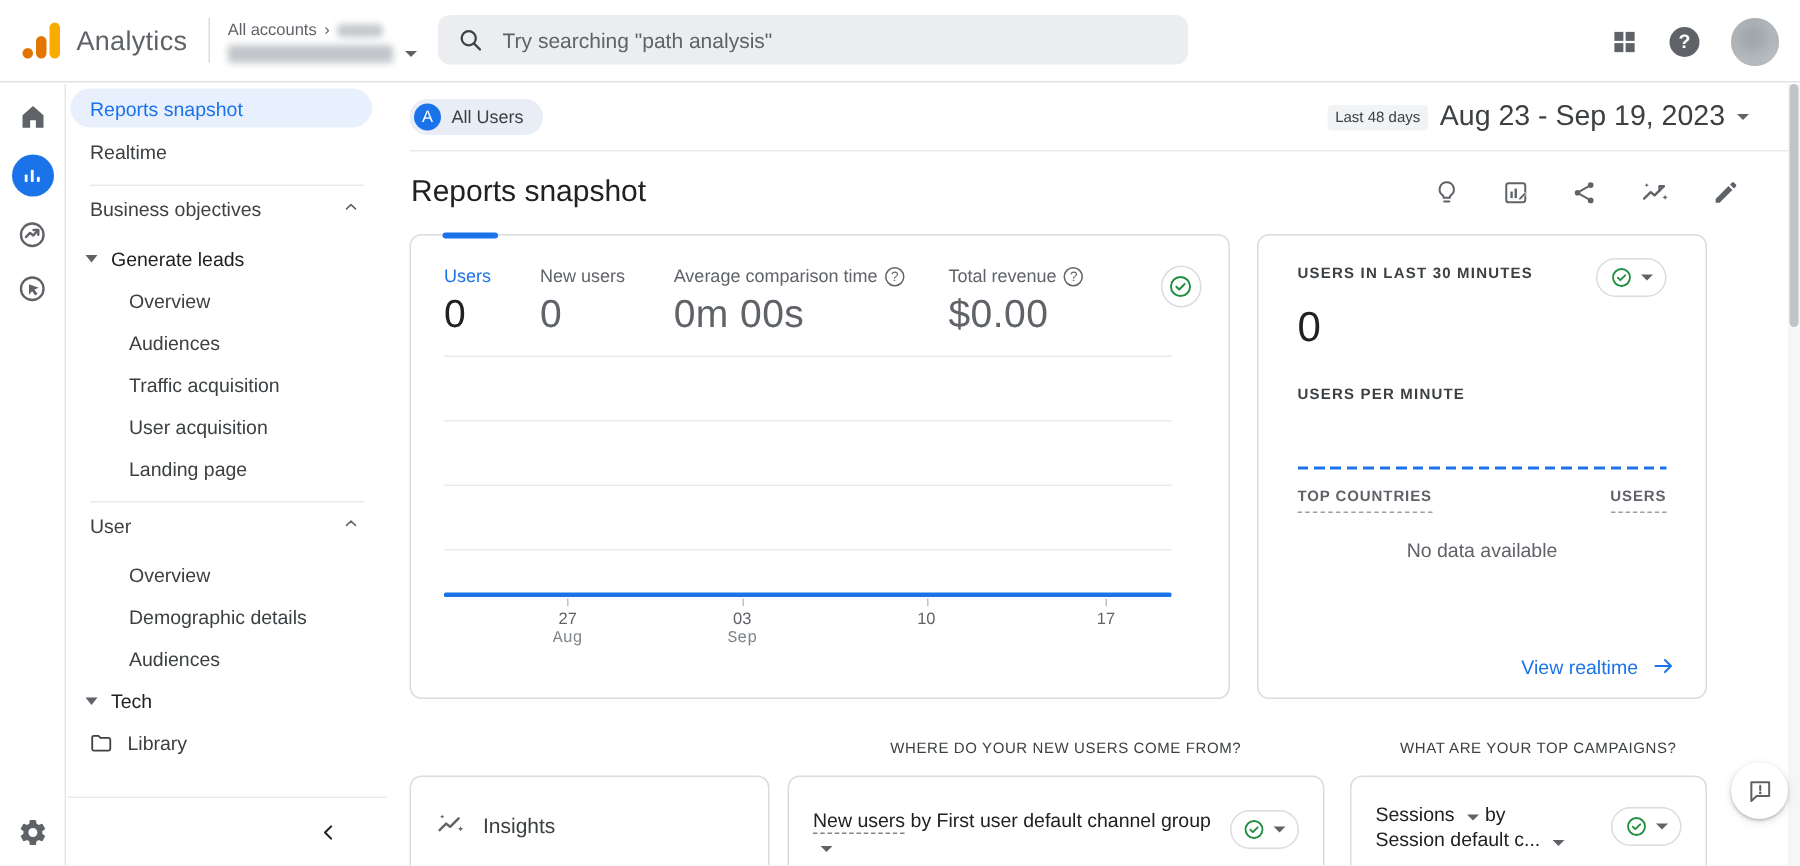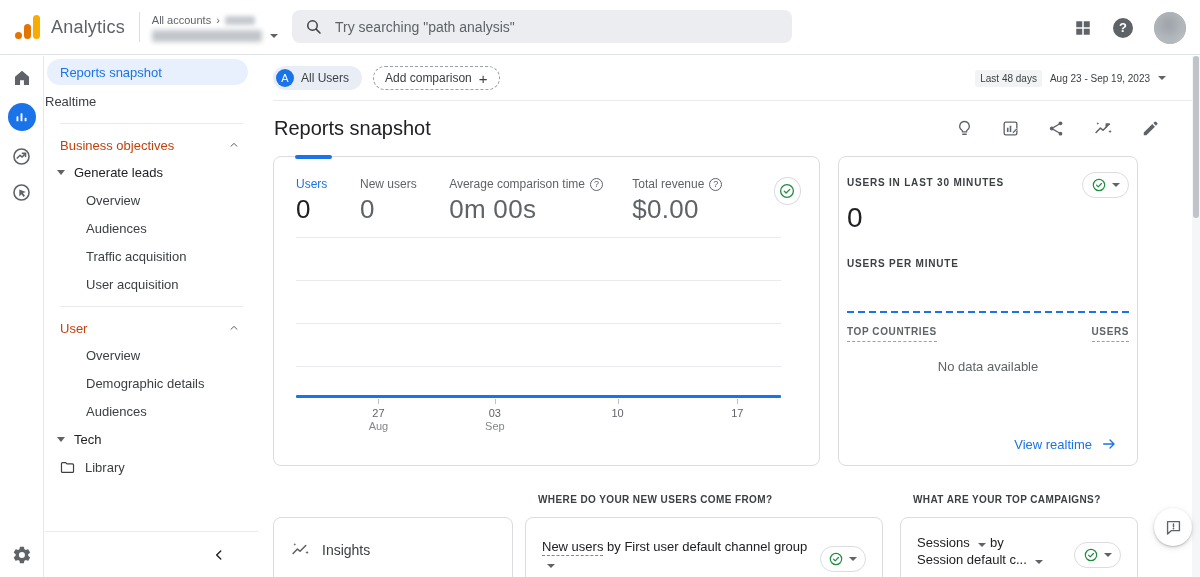--- a/index.html
+++ b/index.html
@@ -31,39 +31,39 @@
   
   .rail { position:absolute; left:0; top:56px; bottom:0; width:44px; background:#fff; border-right:1px solid #e4e7eb; display:flex; flex-direction:column; align-items:center; padding-top:12px; gap:15px; z-index:5; }
   .rail-active-circle { width:28px; height:28px; border-radius:50%; background:#1a73e8; display:flex; align-items:center; justify-content:center; }
   .rail-gear { position:absolute; bottom:12px; left:0; width:44px; display:flex; justify-content:center; }
 
   
   .sidebar { position:absolute; left:45px; top:56px; bottom:0; width:213px; background:#fff; font-size:13px; z-index:5; }
   .nav-row { height:26px; margin:1px 0; display:flex; align-items:center; color:#3c4043; }
   .nav-pill { margin:3px 10px 1px 2px; border-radius:16px; padding-left:13px; font-weight:500; }
   .nav-pill.active { background:#e8f0fe; color:#1a73e8; }
-  .nav-plain { margin-top:2px; height:28px; }
+  .nav-plain { padding-left:15px; margin-top:2px; height:28px; }
   .nav-divider { height:1px; background:#e8eaed; margin:8px 15px; }
-  .section-head { height:26px; display:flex; align-items:center; justify-content:space-between; padding:0 18px 0 15px; color:#c2410c; margin-top:2px; }
+  .section-head { height:26px; display:flex; justify-content:space-between; padding:0 18px 0 15px; color:#404040; margin-top:2px; }
   .group-row { height:28px; display:flex; align-items:center; gap:9px; padding-left:12px; color:#202124; }
   .tri-down { width:0; height:0; border-left:4px solid transparent; border-right:4px solid transparent; border-top:5px solid #5f6368; }
   .child-row { height:28px; display:flex; align-items:center; padding-left:41px; color:#3c4043; }
   .library-row { height:28px; display:flex; align-items:center; gap:9px; padding-left:14px; color:#3c4043; }
   .sidebar-bottom { position:absolute; bottom:0; left:0; right:0; height:46px; border-top:1px solid #e8eaed; display:flex; align-items:center; justify-content:flex-end; padding-right:32px; }
 
   
   .content { position:absolute; left:258px; top:56px; right:0; bottom:0; background:#fff; }
   .chips-row { display:flex; align-items:center; height:26px; margin:9px 34px 0 15px; }
   .chip-allusers { display:flex; align-items:center; gap:7px; background:#e9eef6; border-radius:13px; height:24px; padding:0 13px 0 3px; font-size:12px; font-weight:500; color:#3c4043; }
   .badge-a { width:18px; height:18px; border-radius:50%; background:#1a73e8; color:#fff; font-size:11px; font-weight:500; display:flex; align-items:center; justify-content:center; }
   .chip-add { margin-left:11px; display:flex; align-items:center; gap:7px; border:1px dashed #9aa0a6; border-radius:13px; height:24px; padding:0 11px; font-size:12px; font-weight:500; color:#3c4043; background:#fff; }
   .plus-glyph { font-size:15px; font-weight:400; color:#3c4043; line-height:1; }
   .date-area { margin-left:auto; display:flex; align-items:center; gap:8px; }
   .date-preset { background:#f1f3f4; border-radius:3px; font-size:10px; color:#3c4043; padding:3px 5px; }
-  .date-range { font-size:10px; font-weight:500; color:#3c4043; }
+  .date-range { font-size:19px; font-weight:500; color:#3c4043; }
   .caret { display:inline-block; width:0; height:0; border-left:4px solid transparent; border-right:4px solid transparent; border-top:4.5px solid #5f6368; }
   .header-divider { height:1px; background:#e8eaed; margin:9px 0 0 15px; }
   .title-row { display:flex; align-items:center; margin:16px 40px 0 16px; }
   .page-title { font-size:20px; color:#202124; }
   .toolbar { margin-left:auto; display:flex; align-items:center; gap:27px; }
   .tbtn { display:flex; align-items:center; justify-content:center; }
 
   
   .cards-row { display:flex; gap:18px; margin:16px 0 0 15px; }
   .card { background:#fff; border:1px solid #dadce0; border-radius:8px; }
@@ -76,44 +76,44 @@
   .m1 .metric-label { color:#1a73e8; font-weight:500; }
   .metric-value { font-size:26px; color:#5f6368; letter-spacing:.3px; }
   .m1 .metric-value { color:#202124; }
   .qmark { display:inline-flex; width:13px; height:13px; border:1px solid #5f6368; border-radius:50%; font-size:9px; color:#5f6368; align-items:center; justify-content:center; margin-left:5px; }
   .check-btn { margin-left:auto; width:28px; height:28px; border:1px solid #dadce0; border-radius:50%; display:flex; align-items:center; justify-content:center; background:#fff; }
   .chart-area { position:absolute; left:22px; right:38px; top:80px; height:200px; }
   .gridline { position:absolute; left:0; right:0; height:1px; background:#e8eaed; }
   .baseline { position:absolute; left:0; right:0; top:158px; height:3px; background:#1a73e8; border-radius:1px; }
   .xtick { position:absolute; top:162px; width:1px; height:5px; background:#bdc1c6; }
   .xlabel { position:absolute; top:170px; width:44px; margin-left:-22px; text-align:center; font-size:11px; color:#5f6368; line-height:13px; }
-  .xlabel .mo { color:#80868b; }
-
-  .realtime-card { position:relative; width:300px; height:310px; padding:20px 8px; }
+  .xlabel .mo { color:#80868b;font-family:Liberation Mono, monospace; }
+
+  .realtime-card { position:relative; width:300px; height:310px; padding:20px 26px; }
   .rt-head { display:flex; justify-content:space-between; align-items:flex-start; }
   .sm-caps { font-size:10px; font-weight:700; letter-spacing:.8px; color:#3c4043; }
   .pill-chip { width:47px; height:26px; border:1px solid #dadce0; border-radius:14px; background:#fff; display:flex; align-items:center; justify-content:center; gap:5px; }
   .rt-chip { margin-top:-5px; }
   .rt-value { font-size:28px; color:#202124; margin-top:4px; }
   .rt-permin { margin-top:24px; }
   .rt-bars { height:2px; margin-top:42px; background:repeating-linear-gradient(90deg,#1a73e8 0 7px,transparent 7px 11px); }
   .rt-tablehead { display:flex; justify-content:space-between; margin-top:13px;text-align:center; }
   .rt-th { font-size:10px; font-weight:700; letter-spacing:.6px; color:#5f6368; border-bottom:1px dashed #9aa0a6; padding-bottom:4px; }
   .rt-empty { text-align:center; font-size:13px; color:#5f6368; margin-top:17px; }
   .rt-link { position:absolute; right:20px; bottom:13px; display:flex; align-items:center; gap:9px; color:#1a73e8; font-size:13px; font-weight:500; cursor:pointer; }
 
   
   .bottom-row { display:flex; gap:12px; margin:28px 0 0 15px; }
   .bcol { display:flex; flex-direction:column; }
-  .bhead { height:17px; font-size:10px; font-weight:700; letter-spacing:.4px; color:#3c4043; padding-left:13px; }
+  .bhead { height:17px; font-size:10px; font-weight:400; letter-spacing:.4px; color:#3c4043; padding-left:13px;text-align:center; }
   .bgap { height:6px; }
   .bcard { height:120px; padding:16px 16px; }
   .bcol1 { width:240px; } .bcol2 { width:358px; } .bcol3 { width:238px; margin-left:5px; }
   .insights-inner { display:flex; align-items:center; gap:11px; margin-top:5px; font-size:14px; color:#3c4043; }
-  .dim-row { display:flex; align-items:flex-end; }
+  .dim-row { display:flex; align-items:center; }
   .dim-text { font-size:13px; color:#202124; line-height:17px; padding-top:4px; }
   .dashed-u { border-bottom:1px dashed #80868b; padding-bottom:1px; }
   .dim-caret { margin-left:5px; }
   .bcol2 .pill-chip, .bcol3 .pill-chip { margin-left:auto; }
   .camp-lines { font-size:13px; color:#202124; line-height:17px; }
 
   
   .feedback-btn { position:absolute; right:8px; top:508px; width:38px; height:38px; border-radius:50%; background:#fff; box-shadow:0 1px 2px rgba(60,64,67,.3), 0 2px 6px rgba(60,64,67,.15); display:flex; align-items:center; justify-content:center; z-index:9; }
   .scrollbar { position:absolute; right:0; top:56px; bottom:0; width:8px; background:#f5f6f7; z-index:8; }
   .scroll-thumb { position:absolute; top:0; left:1px; width:6px; height:162px; border-radius:3px; background:#c0c4c8; }
@@ -222,20 +222,23 @@
       </div>
     <div class="child-row">
         <span>Audiences</span>
       </div>
     <div class="child-row">
         <span>Traffic acquisition</span>
       </div>
     <div class="child-row">
         <span>User acquisition</span>
       </div>
+    <div class="child-row">
+        <span>Landing page</span>
+      </div>
     <div class="nav-divider"></div>
 
     <div class="section-head">
       <span>User</span>
       <svg width="12" height="12" viewBox="0 0 24 24">
           <path d="M6 14.5 12 8.8 18 14.5" fill="none" stroke="#5f6368" stroke-width="2" stroke-linecap="round" stroke-linejoin="round"></path>
         </svg>
     </div>
     <div class="child-row">
         <span>Overview</span>
@@ -262,24 +265,20 @@
         </svg>
     </div>
   </div>
 
   <div class="content">
 
     <div class="chips-row">
       <div class="chip-allusers">
         <span class="badge-a">A</span>
         <span>All Users</span>
-      </div>
-      <div class="chip-add">
-        <span>Add comparison</span>
-        <span class="plus-glyph">+</span>
       </div>
       <div class="date-area">
         <span class="date-preset">Last 48 days</span>
         <span class="date-range">Aug 23 - Sep 19, 2023</span>
         <span class="caret"></span>
       </div>
     </div>
     <div class="header-divider"></div>
 
     <div class="title-row">

